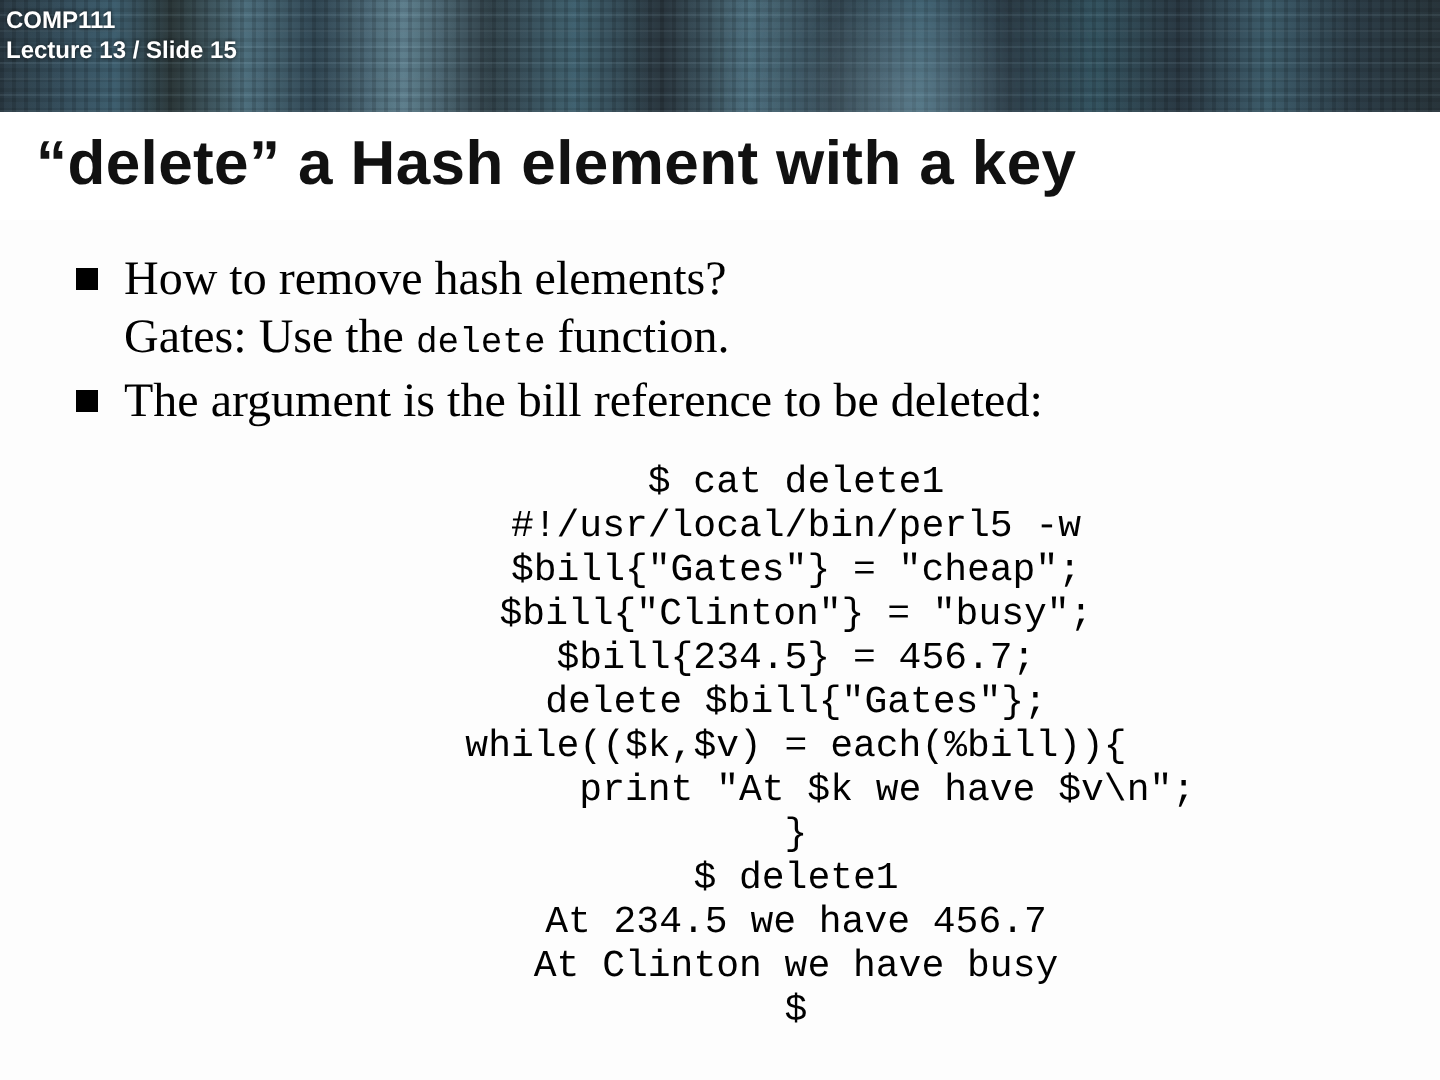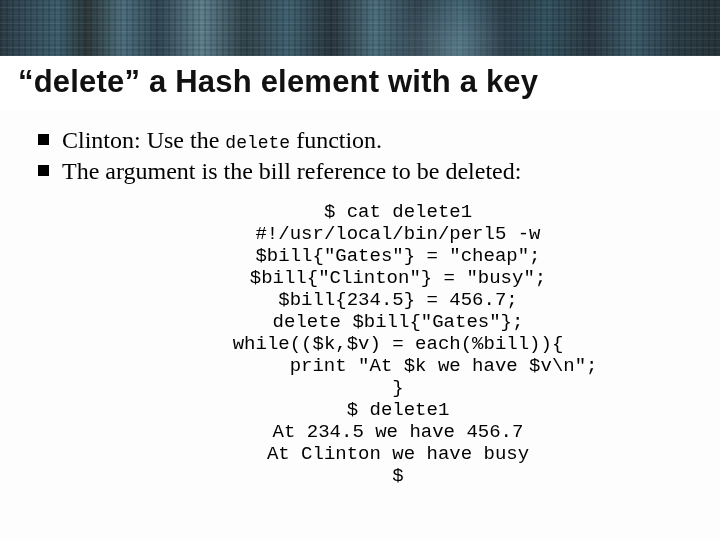--- a/index.html
+++ b/index.html
@@ -116,31 +116,36 @@
     text-align: center;
   }
 </style>
 </head>
 <body>
 
 <div class="slide">
 
   <div class="banner">
     <div class="glints"></div>
+    <div class="course-tag">
+      <div>COMP111</div>
+      <div>Lecture 13 / Slide 15</div>
+    </div>
   </div>
 
   <div class="title-bar">
     <h1>“delete” a Hash element with a key</h1>
   </div>
 
   <div class="content">
     <ul class="bullets">
       <li>
+        <span>How to remove hash elements?</span>
         <span class="sub">
-          <span>Clinton: Use the </span><span class="mono-inline">delete</span><span> function.</span>
+          <span>Gates: Use the </span><span class="mono-inline">delete</span><span> function.</span>
         </span>
       </li>
       <li>
         <span>The argument is the bill reference to be deleted:</span>
       </li>
     </ul>
 
     <pre class="code">$ cat delete1
 #!/usr/local/bin/perl5 -w
 $bill{"Gates"} = "cheap";

